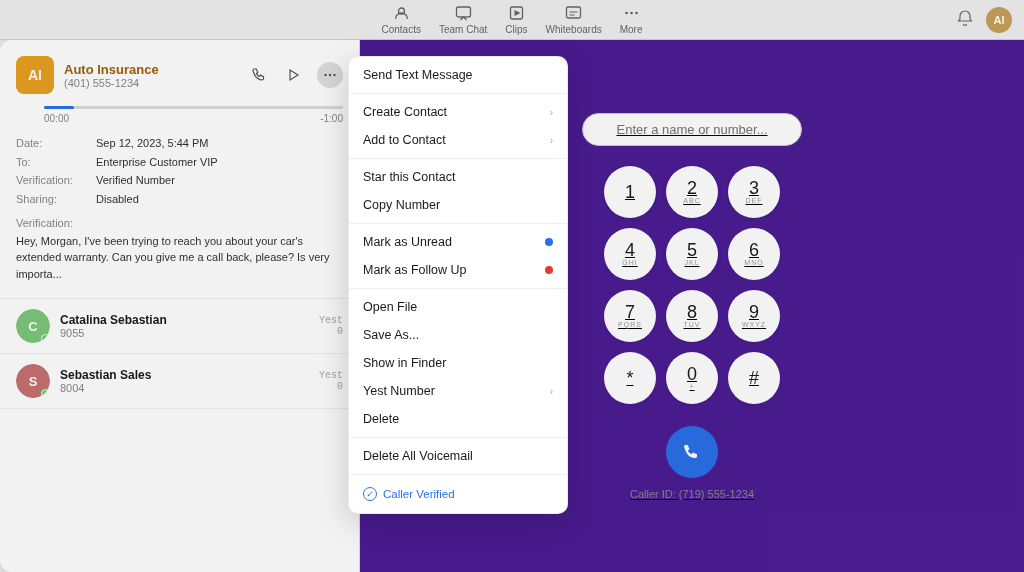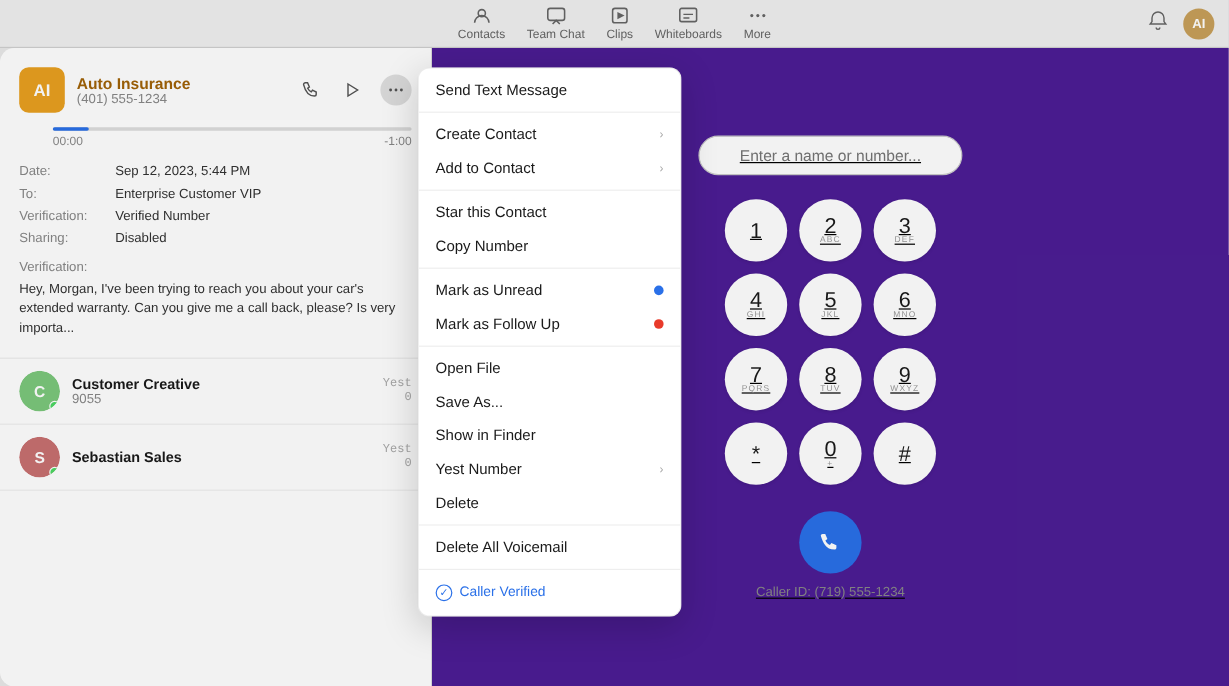--- a/index.html
+++ b/index.html
@@ -558,36 +558,37 @@
         <div class="transcription-text">Hey, Morgan, I've been trying to reach you about your car's extended warranty. Can you give me a call back, please? Is very importa...</div>
       </div>
     </div>
 
     <div class="contact-list-item">
       <div class="list-avatar">
         <div class="avatar-circle" style="background:#7cc87c;">C</div>
         <div class="avatar-status"></div>
       </div>
       <div class="list-item-info">
-        <div class="list-item-name">Customer Creative</div>
+        <div class="list-item-name">Catalina Sebastian</div>
         <div class="list-item-number">9055</div>
       </div>
       <div class="list-item-meta">
         <div>Yest</div>
         <div>0</div>
       </div>
     </div>
 
     <div class="contact-list-item">
       <div class="list-avatar">
         <div class="avatar-circle" style="background:#c87070;">S</div>
         <div class="avatar-status"></div>
       </div>
       <div class="list-item-info">
         <div class="list-item-name">Sebastian Sales</div>
+        <div class="list-item-number">8004</div>
       </div>
       <div class="list-item-meta">
         <div>Yest</div>
         <div>0</div>
       </div>
     </div>
   </div>
 
   <div class="right-panel">
     <input class="dial-input" type="text" placeholder="Enter a name or number..." style="">

